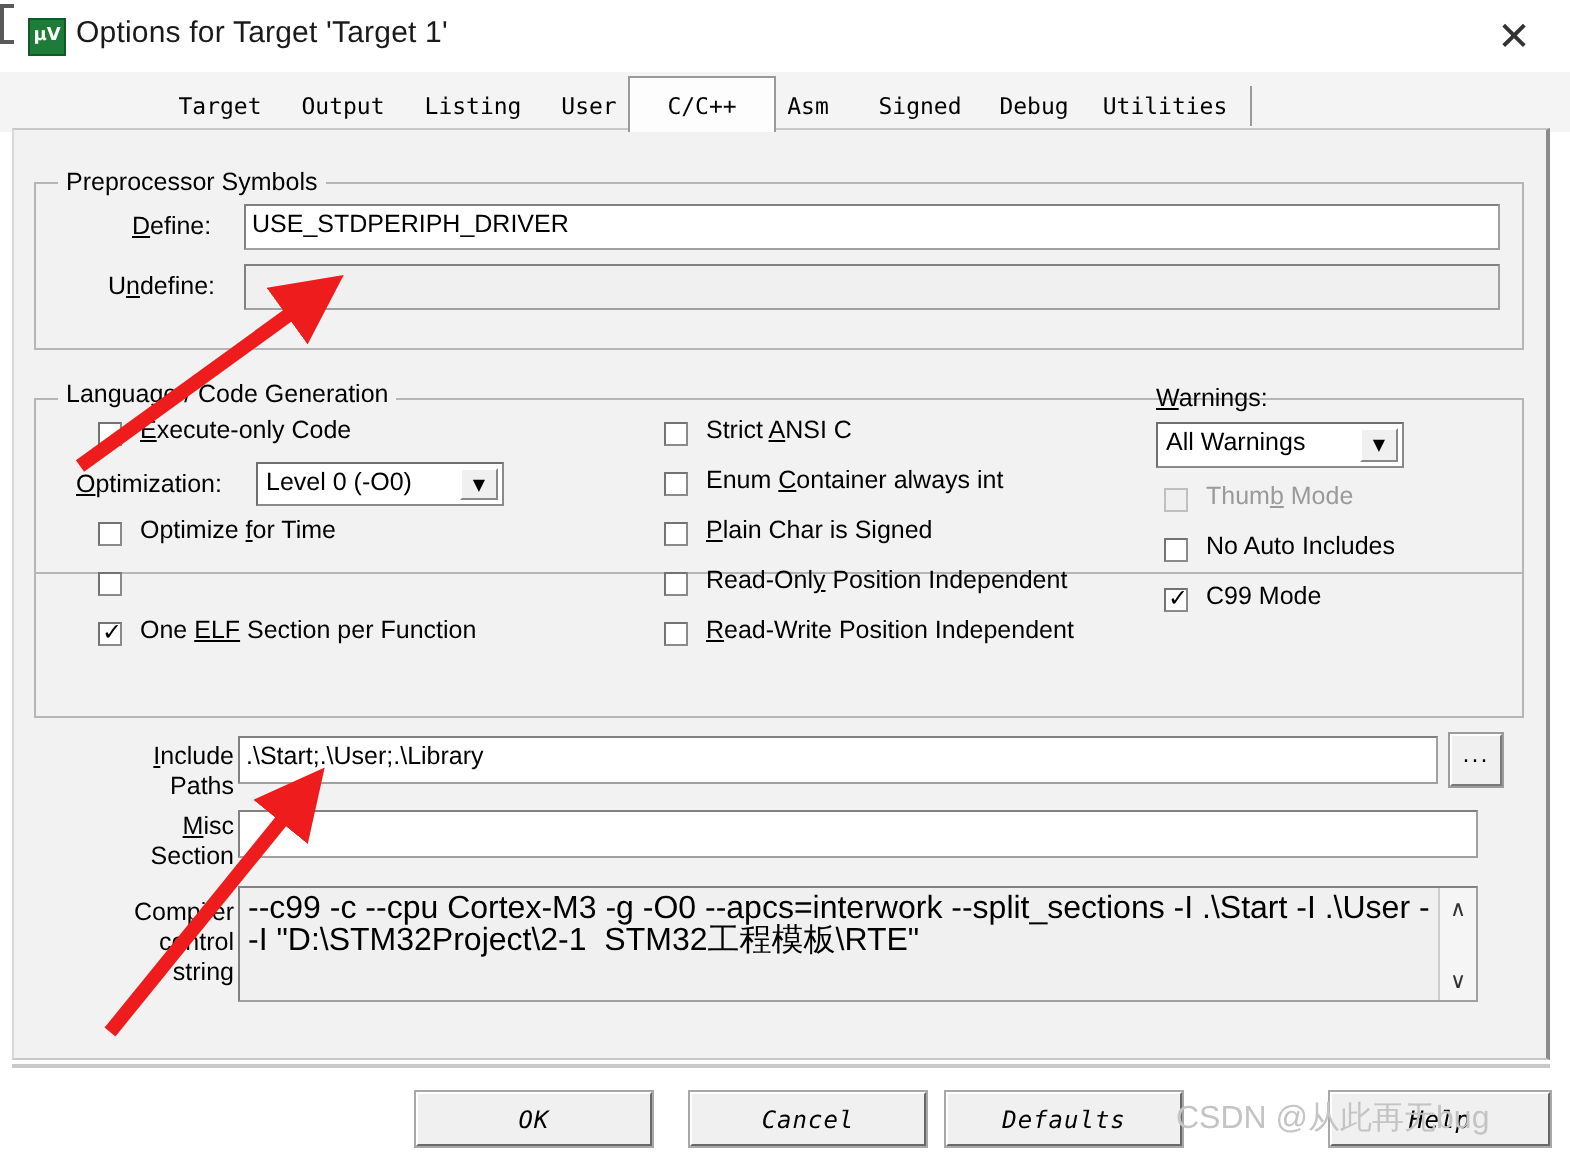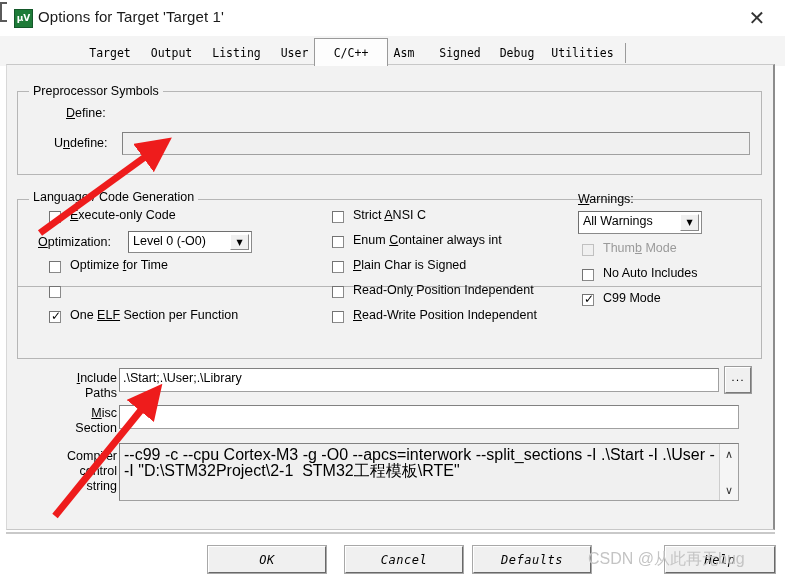--- a/index.html
+++ b/index.html
@@ -222,20 +222,21 @@
     <div class="tab" style="left: 540px; width: 75px;">
       <span>Utilities</span>
     </div>
   </div>
 
 <div id="body">
 
   <div class="groupbox" style="left:10px;top:26px;width:745px;height:84px;">
     <div class="grouptitle">Preprocessor Symbols</div>
     <div class="lbl" style="left:48px;top:14px;"><u>D</u>efine:</div>
+    <div class="field" style="left:104px;top:10px;width:628px;height:23px;">USE_STDPERIPH_DRIVER</div>
     <div class="lbl" style="left:36px;top:44px;">U<u>n</u>define:</div>
     <div class="field disabled" style="left:104px;top:40px;width:628px;height:23px;"></div>
   </div>
 
   <div class="groupbox" style="left:10px;top:134px;width:745px;height:88px;"></div>
   <div class="groupbox" style="left:10px;top:134px;width:745px;height:160px;border-top:none;">
     <div class="grouptitle" style="top:-9px;">Language / Code Generation</div>
 
     <div class="cb" style="left:31px;top:12px;"></div>
     <div class="lbl" style="left:52px;top:9px;"><u>E</u>xecute-only Code</div>

